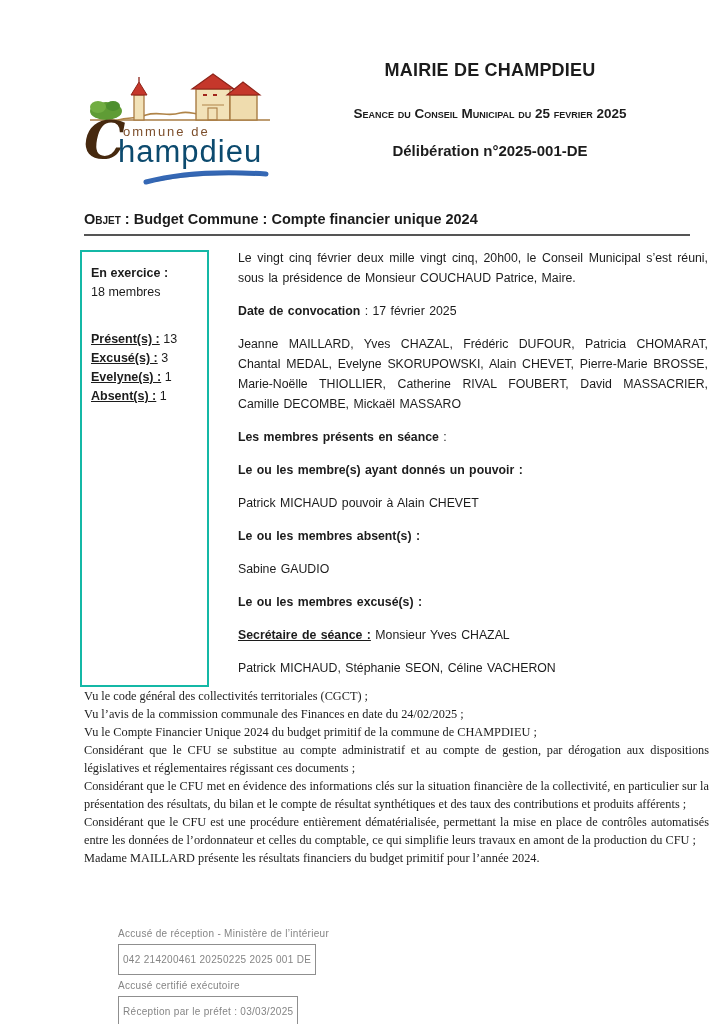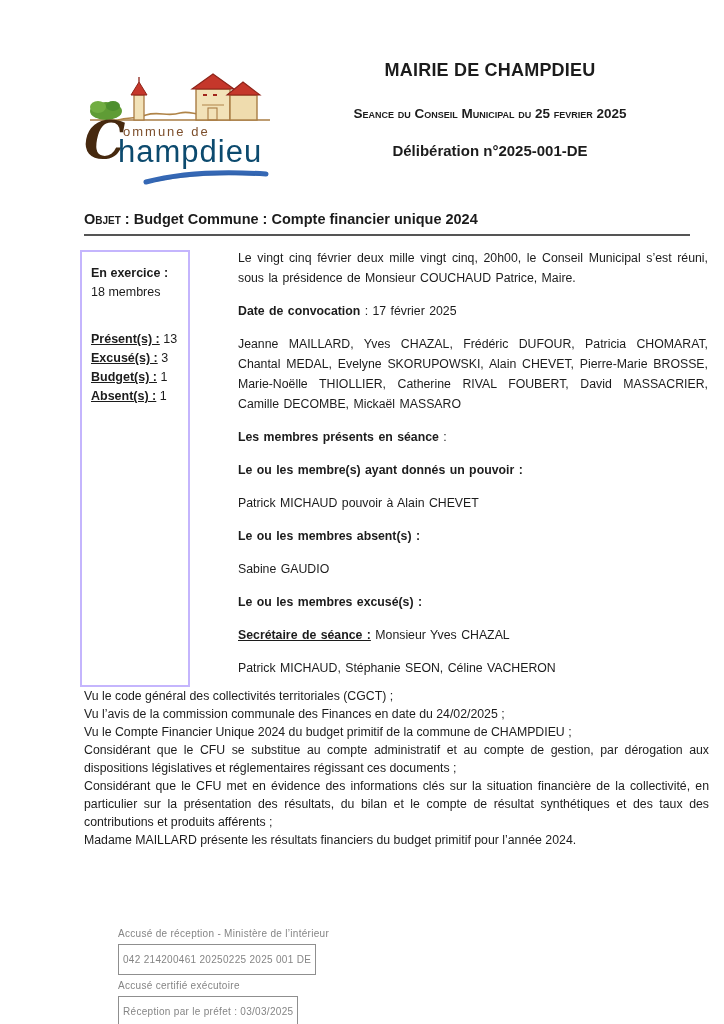--- a/index.html
+++ b/index.html
@@ -40,40 +40,40 @@
   .doc-title{font-size:18px;font-weight:bold;letter-spacing:0.2px;}
   .session-line{margin-top:25px;font-size:13.5px;font-weight:bold;}
   .deliberation{margin-top:21px;font-size:15px;font-weight:bold;}
 
   
   .objet{position:absolute;left:84px;top:211px;font-size:14.5px;font-weight:bold;white-space:nowrap;}
   .objet-rule{position:absolute;left:84px;top:234px;width:606px;border:none;border-top:2px solid #555;margin:0;}
 
   
   .attendance-box{
-    position:absolute;left:80px;top:250px;width:110px;height:437px;
-    border:2px solid #c4b5fd;box-sizing:border-box;
+    position:absolute;left:80px;top:250px;width:129px;height:437px;
+    border:2px solid #14b8a6;box-sizing:border-box;
     padding:12px 9px;font-size:12.5px;line-height:19px;
   }
   .att-rows{margin-top:28px;}
   .att-votes{margin-top:14px;}
 
   
   .session-details{
     position:absolute;left:222px;top:248px;width:486px;
     font-size:12.3px;line-height:20px;
   }
   .session-details p{margin:0 0 13px 16px;text-align:justify;word-spacing:1px;}
 
   
   .body-text{
     position:absolute;left:84px;top:687px;width:625px;
     font-size:12.3px;line-height:18px;
   }
-  .body-text p{margin:0;text-align:justify;}
+  .body-text p{margin:0;text-align:justify;font-family:Liberation Serif, serif;}
 
   
   .stamp{
     position:absolute;left:118px;top:927px;
     font-size:10px;color:#858585;letter-spacing:0.3px;line-height:13px;
   }
   .stamp-line{margin-bottom:4px;}
   .stamp-box{
     display:inline-block;border:1px solid #8f8f8f;
     padding:8px 4px;margin-bottom:4px;
@@ -136,21 +136,21 @@
     <div class="att-rows">
       <div>
         <span class="bu">Présent(s) :</span>
         <span>13</span>
       </div>
       <div>
         <span class="bu">Excusé(s) :</span>
         <span>3</span>
       </div>
       <div>
-        <span class="bu">Budget(s) :</span>
+        <span class="bu">Evelyne(s) :</span>
         <span>1</span>
       </div>
       <div>
         <span class="bu">Absent(s) :</span>
         <span>1</span>
       </div>
     </div>
   </div>
 
   <div class="session-details">
@@ -172,20 +172,21 @@
     </p>
     <p>Patrick MICHAUD, Stéphanie SEON, Céline VACHERON</p>
   </div>
 
   <div class="body-text">
     <p>Vu le code général des collectivités territoriales (CGCT) ;</p>
     <p>Vu l’avis de la commission communale des Finances en date du 24/02/2025 ;</p>
     <p>Vu le Compte Financier Unique 2024 du budget primitif de la commune de CHAMPDIEU ;</p>
     <p>Considérant que le CFU se substitue au compte administratif et au compte de gestion, par dérogation aux dispositions législatives et réglementaires régissant ces documents ;</p>
     <p>Considérant que le CFU met en évidence des informations clés sur la situation financière de la collectivité, en particulier sur la présentation des résultats, du bilan et le compte de résultat synthétiques et des taux des contributions et produits afférents ;</p>
+    <p>Considérant que le CFU est une procédure entièrement dématérialisée, permettant la mise en place de contrôles automatisés entre les données de l’ordonnateur et celles du comptable, ce qui simplifie leurs travaux en amont de la production du CFU ;</p>
     <p>Madame MAILLARD présente les résultats financiers du budget primitif pour l’année 2024.</p>
   </div>
 
   <div class="stamp">
     <div class="stamp-line">Accusé de réception - Ministère de l’intérieur</div>
     <div class="stamp-box">042 214200461 20250225 2025 001 DE</div>
     <div class="stamp-line">Accusé certifié exécutoire</div>
     <div class="stamp-box">Réception par le préfet : 03/03/2025</div>
   </div>
 

